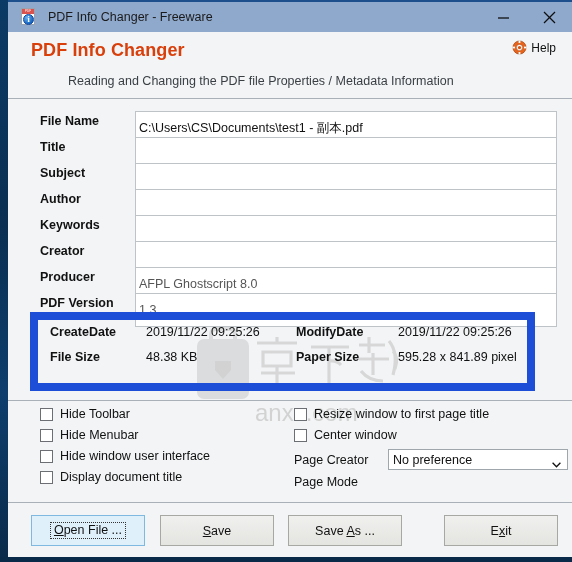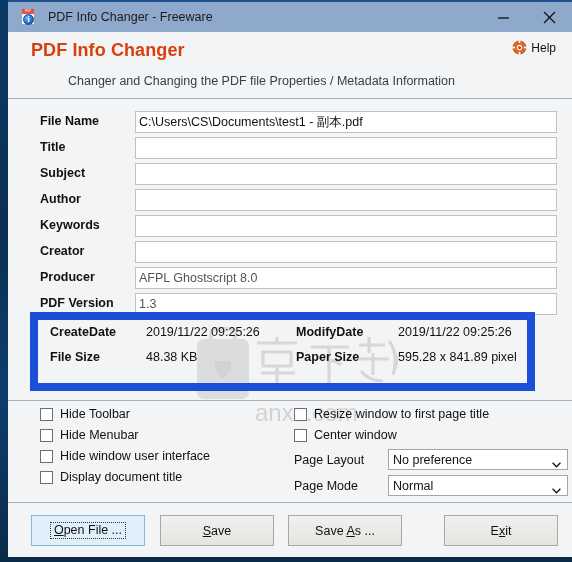--- a/index.html
+++ b/index.html
@@ -138,21 +138,21 @@
     white-space: nowrap;
   }
   .finput {
     position: absolute;
     left: 127px; top: 0;
     width: 422px; height: 22px;
     background: #ffffff;
     border: 1px solid #bdc3c7;
     font-size: 12.5px;
     color: #111;
-    padding: 4px 3px;
+    padding: 16px 3px;
     line-height: 20px;
     font-family: "Liberation Sans", sans-serif;
     outline: none;
   }
   .finput.greyed { color: #555; }
 
   
   #info-box {
     position: absolute;
     left: 22px; top: 213px;
@@ -272,21 +272,21 @@
         <svg width="15" height="15" viewBox="0 0 15 15">
             <line x1="2" y1="2" x2="13" y2="13" stroke="#101010" stroke-width="1.3"></line>
             <line x1="13" y1="2" x2="2" y2="13" stroke="#101010" stroke-width="1.3"></line>
           </svg>
       </div>
     </div>
   </div>
 
   <div id="header">
     <div id="brand-title">PDF Info Changer</div>
-    <div id="brand-sub">Changer and Changing the PDF file Properties / Metadata Information</div>
+    <div id="brand-sub">Reading and Changing the PDF file Properties / Metadata Information</div>
     <div id="help-link">
       <span>
         <svg class="lifebuoy" viewBox="0 0 24 24">
           <circle cx="12" cy="12" r="10.5" fill="#e8641c"></circle>
           <circle cx="12" cy="12" r="10.5" fill="none" stroke="#9a3f0c" stroke-width="1"></circle>
           <circle cx="12" cy="12" r="5" fill="#ffffff"></circle>
           <circle cx="12" cy="12" r="5" fill="none" stroke="#9a3f0c" stroke-width="0.8"></circle>
           <rect x="10.6" y="0.8" width="2.8" height="4" fill="#ffffff"></rect>
           <rect x="10.6" y="19.2" width="2.8" height="4" fill="#ffffff"></rect>
           <rect x="0.8" y="10.6" width="4" height="2.8" fill="#ffffff"></rect>
@@ -390,36 +390,30 @@
         </div>
         <div class="cbrow" style="left: 286px; top: 308px;">
           <span class="cbox"></span>
           <span>Resize window to first page title</span>
         </div>
         <div class="cbrow" style="left: 286px; top: 329px;">
           <span class="cbox"></span>
           <span>Center window</span>
         </div>
         <div class="selrow" style="left: 286px; top: 350px;">
-          <span class="sellabel">Page Layout</span>
+          <span class="sellabel">Page Creator</span>
           <div class="selbox">
             <span>No preference</span>
             <span class="caret"><svg width="9" height="6" viewBox="0 0 9 6">
                 <path d="M0.6 0.8 L4.5 4.8 L8.4 0.8" fill="none" stroke="#111" stroke-width="1.3"></path>
               </svg></span>
           </div>
         </div>
         <div class="selrow" style="left: 286px; top: 376px;">
           <span class="sellabel">Page Mode</span>
-          <div class="selbox">
-            <span>Normal</span>
-            <span class="caret"><svg width="9" height="6" viewBox="0 0 9 6">
-                <path d="M0.6 0.8 L4.5 4.8 L8.4 0.8" fill="none" stroke="#111" stroke-width="1.3"></path>
-              </svg></span>
-          </div>
         </div>
       </div>
 
     <div class="hsep" style="top:403px;"></div>
 
     <div id="buttonbar">
         <div class="btn focused" style="left: 23px; width: 114px;">
           <span class="inner"><span></span><span class="u">O</span><span>pen File ...</span></span>
         </div>
         <div class="btn" style="left: 152px; width: 114px;">

